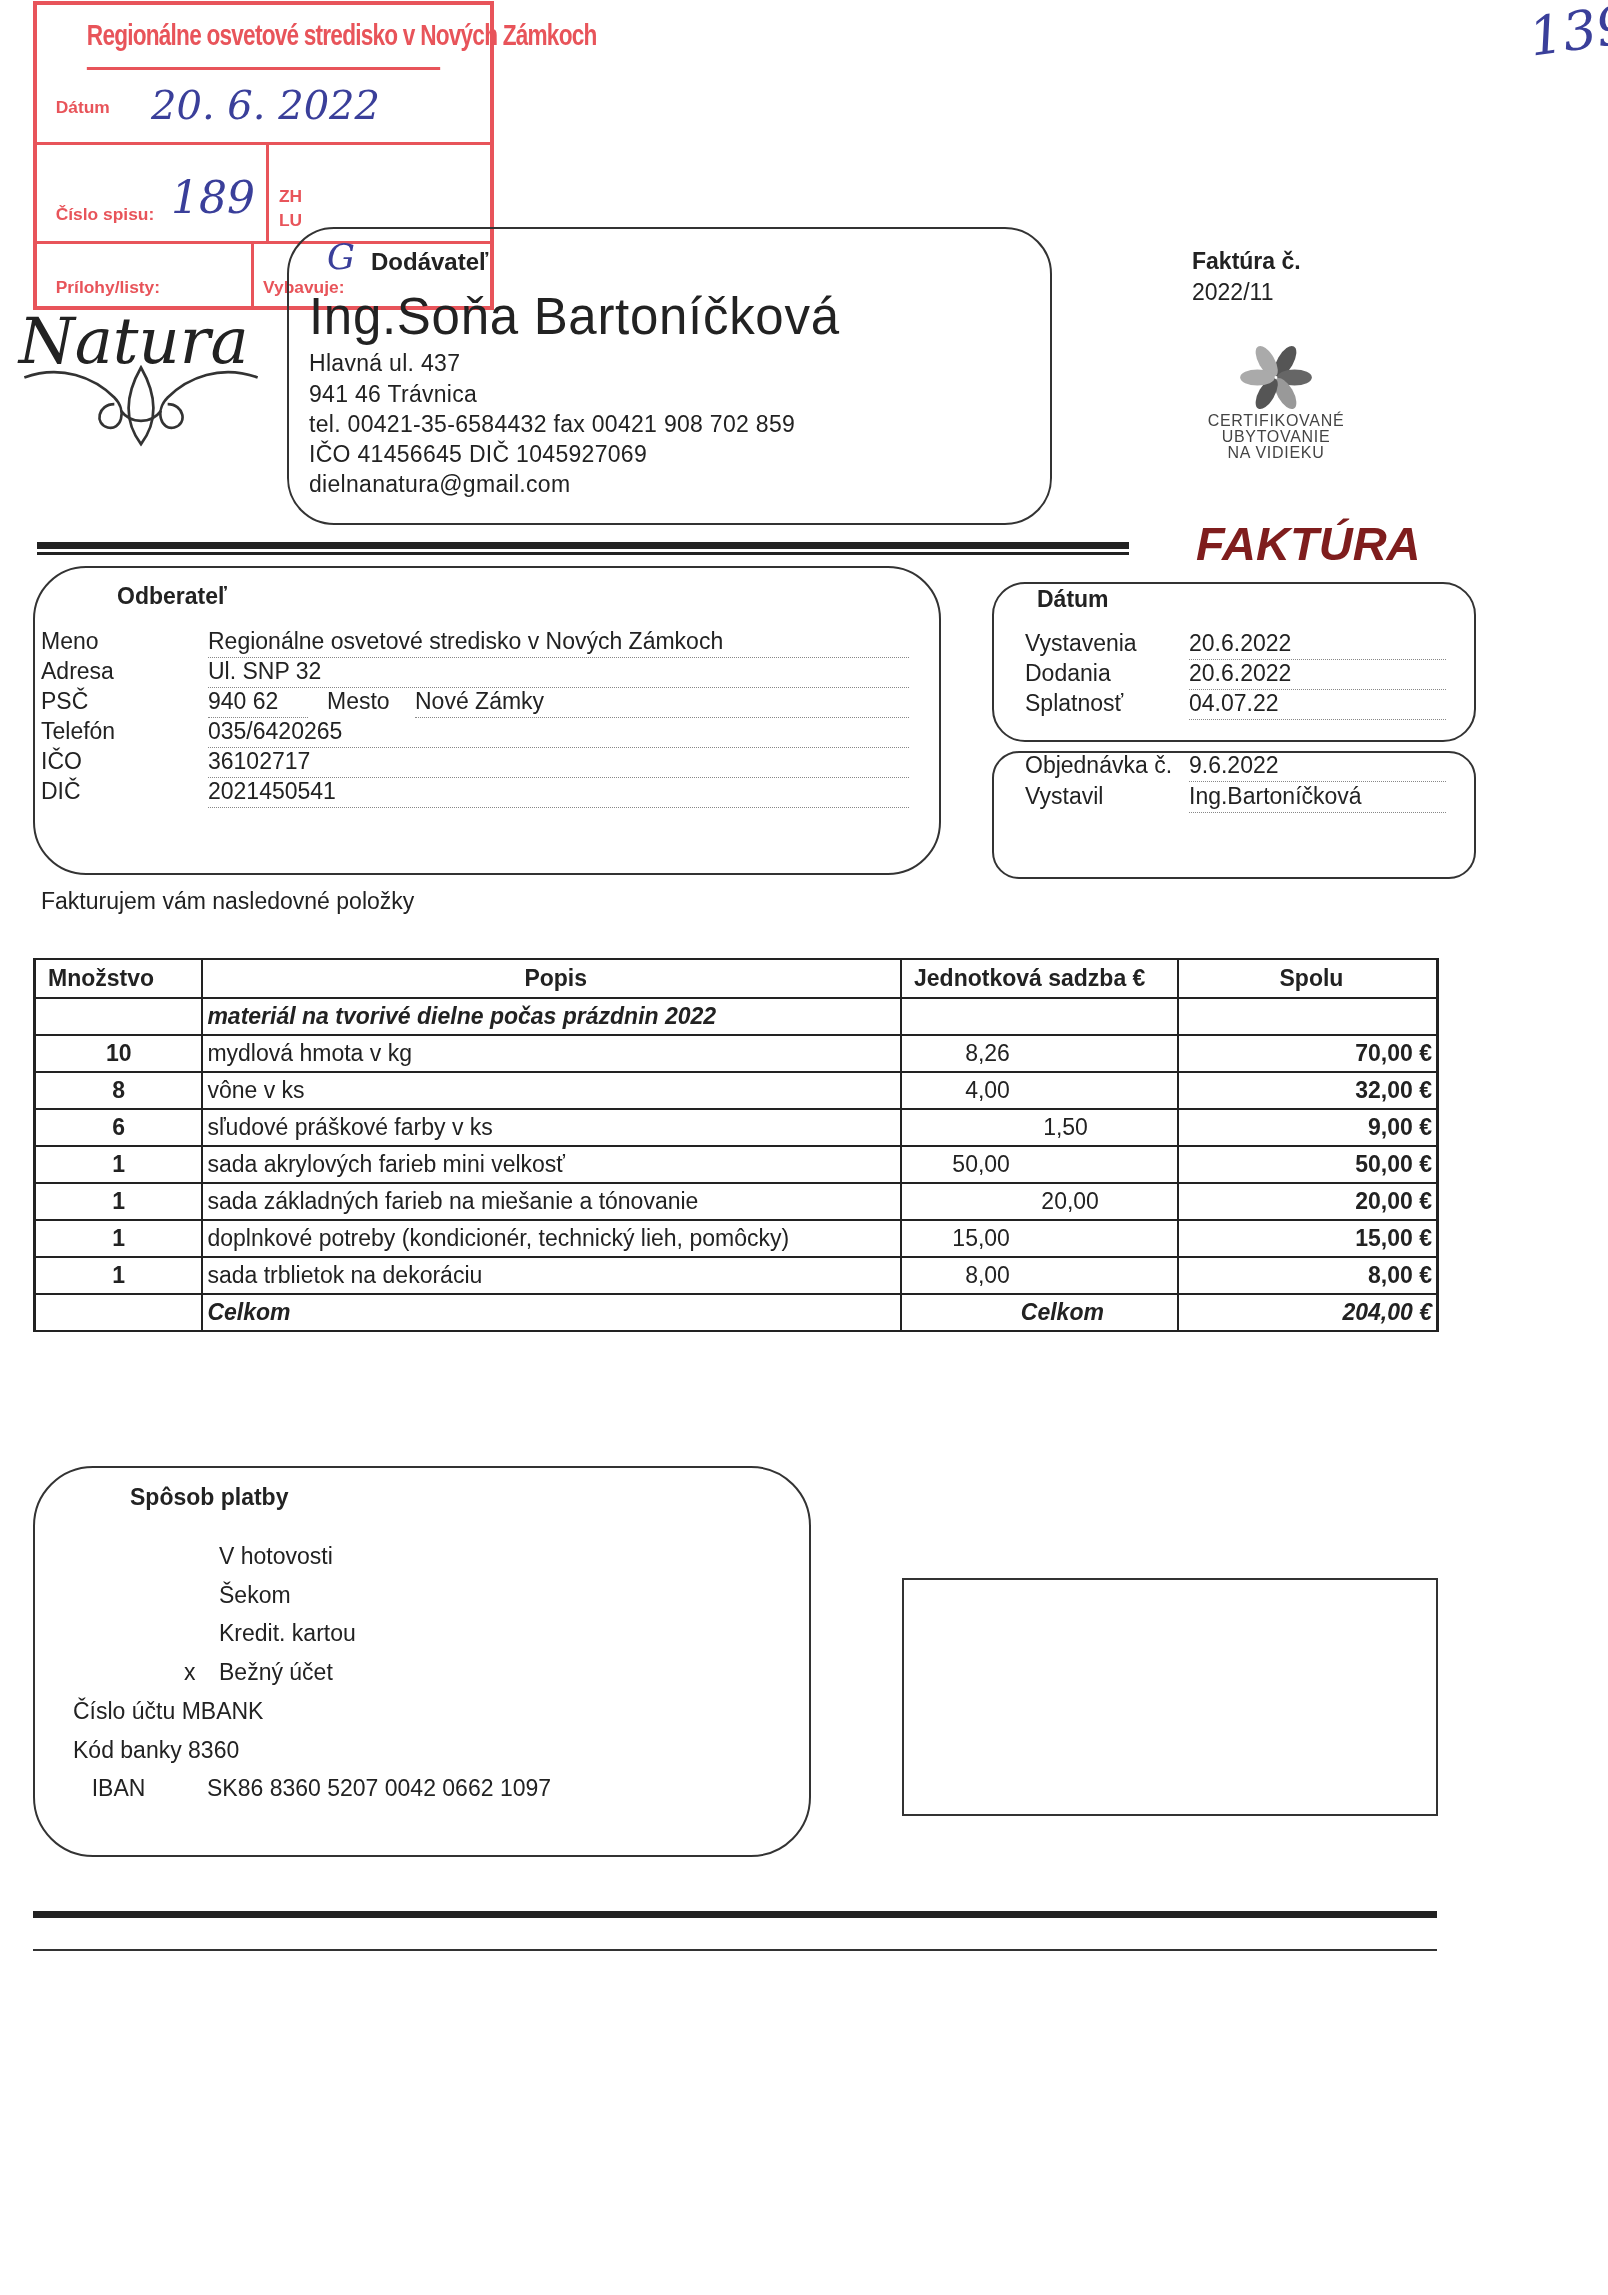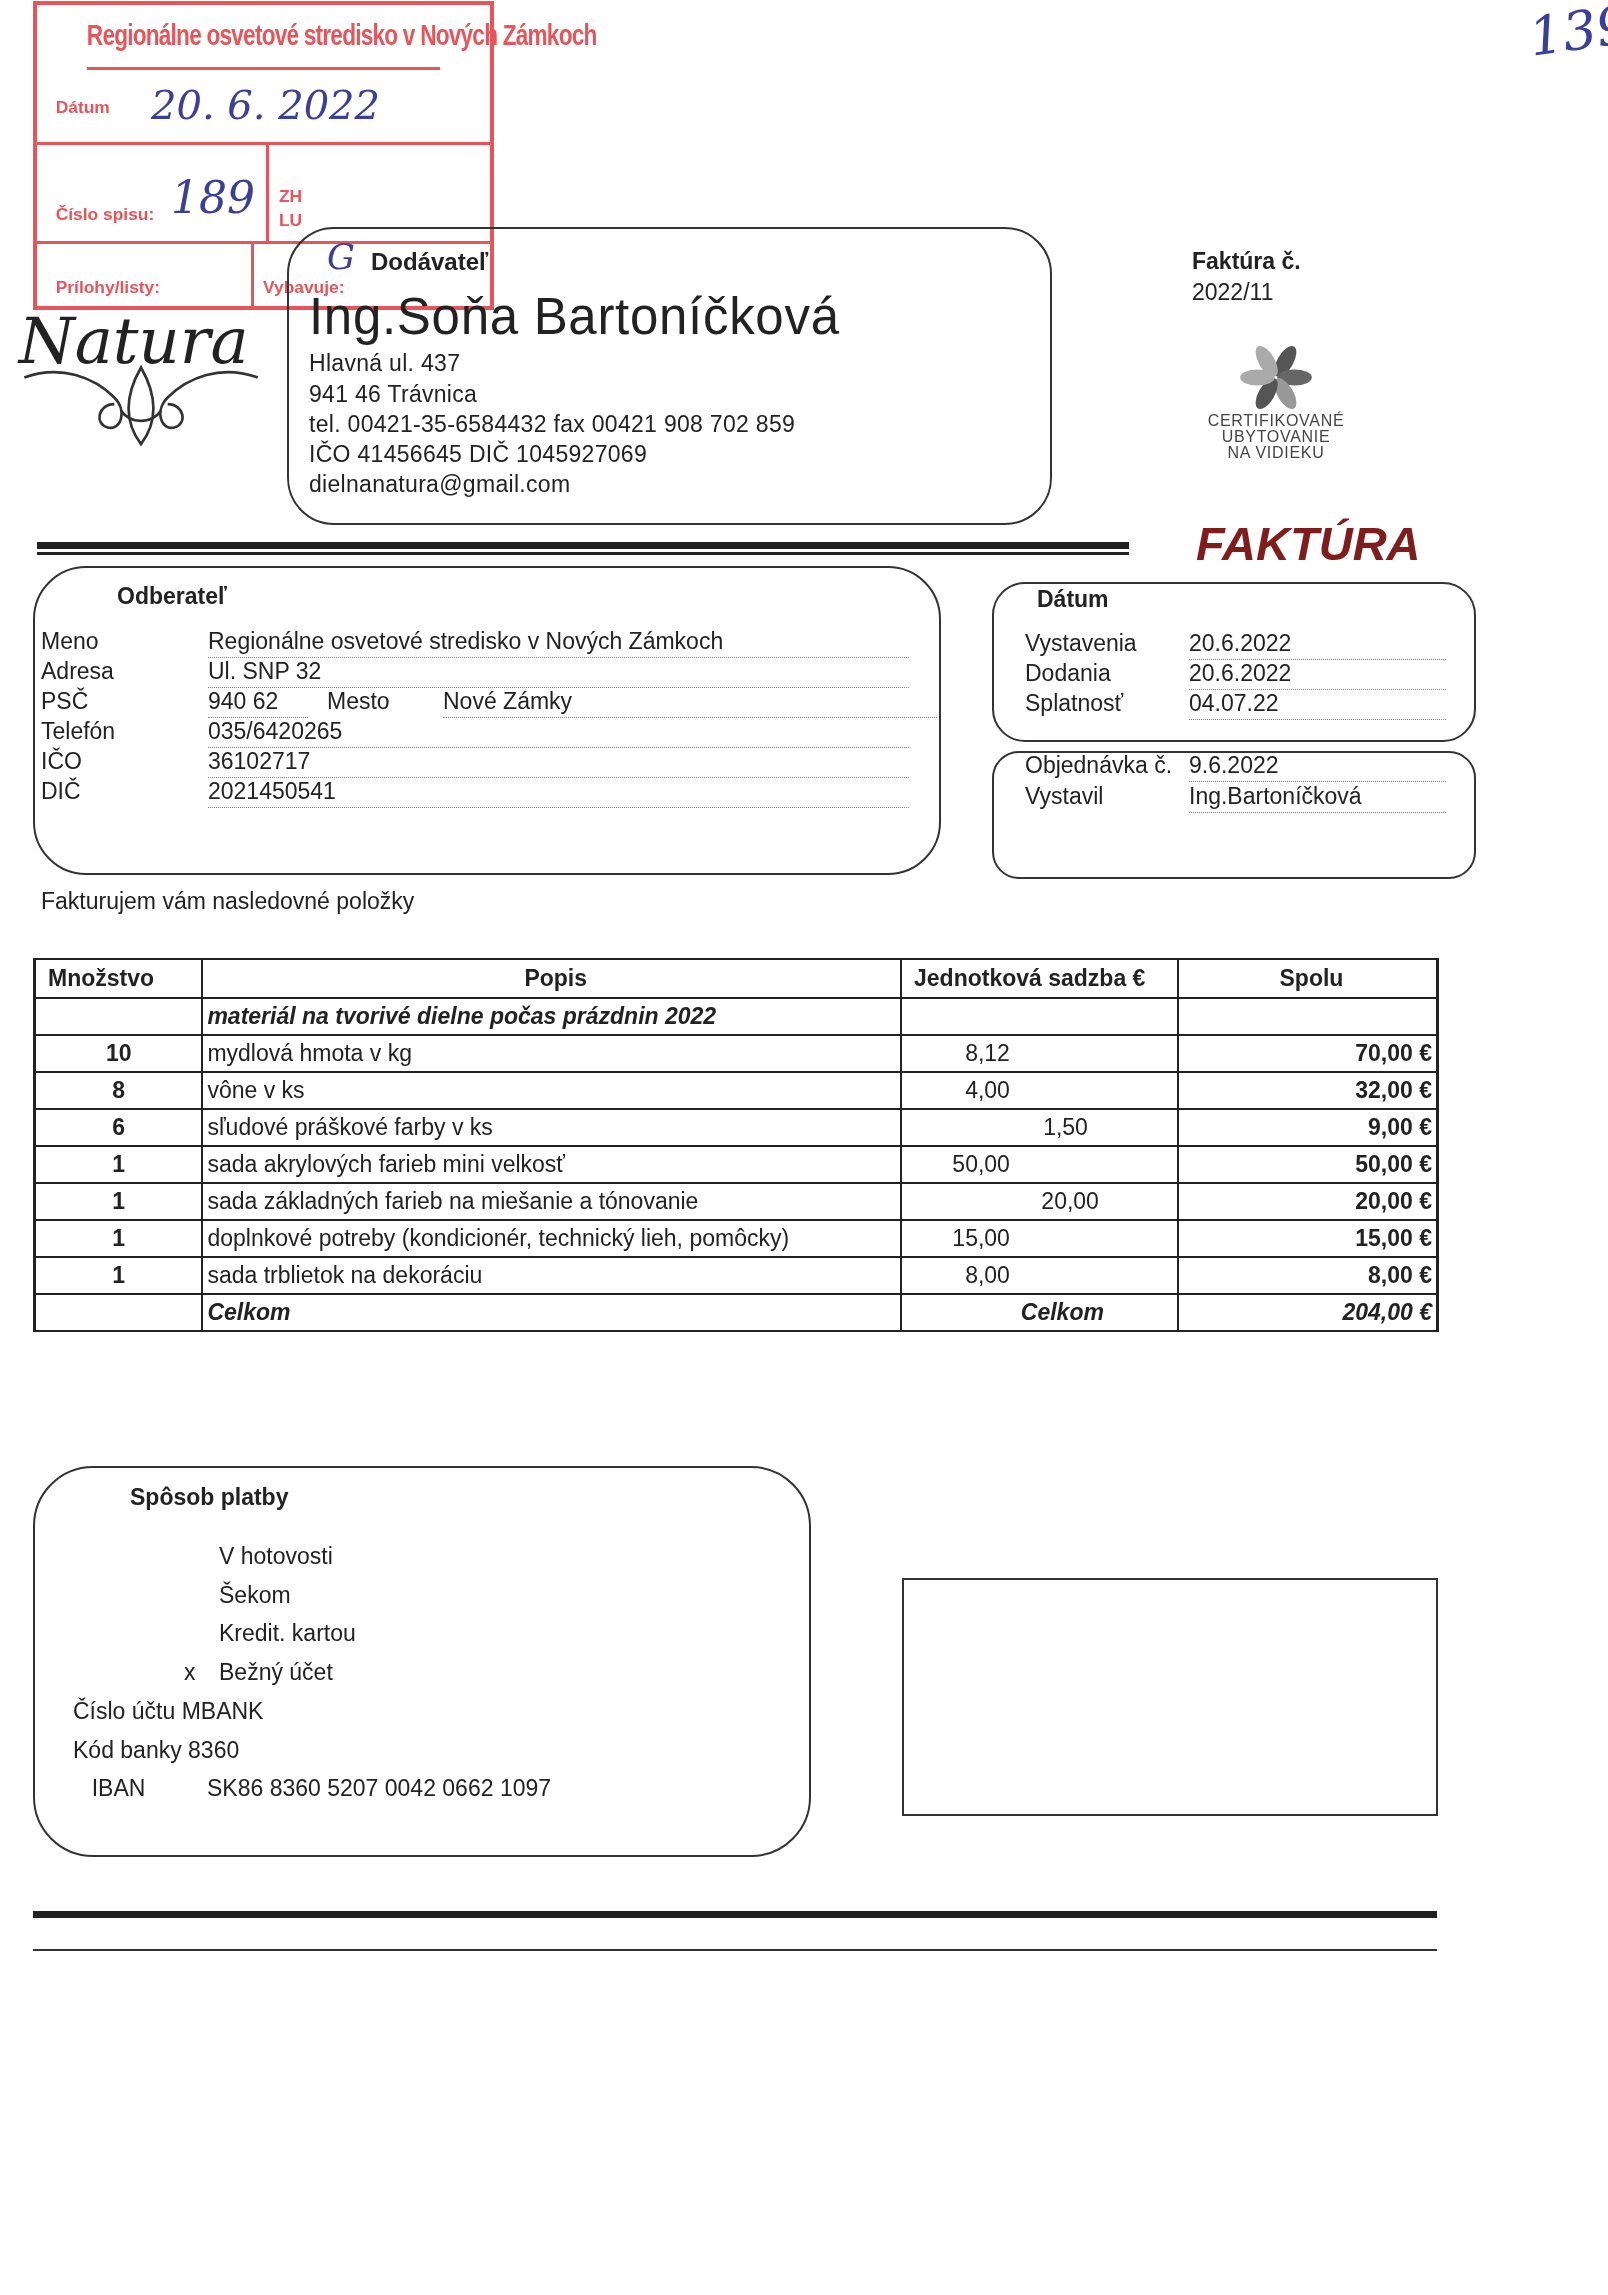--- a/index.html
+++ b/index.html
@@ -116,21 +116,21 @@
   <div class="lbl-text" style="top:30px;">Adresa</div>
   <div class="lbl-text" style="top:60px;">PSČ</div>
   <div class="lbl-text" style="top:90px;">Telefón</div>
   <div class="lbl-text" style="top:120px;">IČO</div>
   <div class="lbl-text" style="top:150px;">DIČ</div>
 
   <div class="lbl-text dots" style="left:167px; top:0; width:701px; height:29px;">Regionálne osvetové stredisko v Nových Zámkoch</div>
   <div class="lbl-text dots" style="left:167px; top:30px; width:701px; height:29px;">Ul. SNP 32</div>
   <div class="lbl-text dots" style="left:167px; top:60px; width:100px; height:29px;">940 62</div>
   <div class="lbl-text" style="left:286px; top:60px;">Mesto</div>
-  <div class="lbl-text dots" style="left:374px; top:60px; width:494px; height:29px;margin-left:28px;">Nové Zámky</div>
+  <div class="lbl-text dots" style="left:374px; top:60px; width:494px; height:29px;">Nové Zámky</div>
   <div class="lbl-text dots" style="left:167px; top:90px; width:701px; height:29px;">035/6420265</div>
   <div class="lbl-text dots" style="left:167px; top:120px; width:701px; height:29px;">36102717</div>
   <div class="lbl-text dots" style="left:167px; top:150px; width:701px; height:29px;">2021450541</div>
 </div>
 
 <div class="rbox" style="left:992px; top:582px; width:484px; height:160px; border-radius:33px;"></div>
 <div class="bold-head" style="left:1037px; top:586px;">Dátum</div>
 <div class="abs" style="left:1025px; top:630px; width:441px;">
   <div class="lbl-text" style="top:0;">Vystavenia</div>
   <div class="lbl-text" style="top:30px;">Dodania</div>
@@ -166,21 +166,21 @@
   </tr>
   <tr>
     <td class="outer-left"></td>
     <td class="bi">materiál na tvorivé dielne počas prázdnin 2022</td>
     <td></td>
     <td class="outer-right"></td>
   </tr>
   <tr>
     <td class="outer-left qty">10</td>
     <td>mydlová hmota v kg</td>
-    <td class="num" style="padding-right:167px;">8,12</td>
+    <td class="num" style="padding-right:167px;">8,26</td>
     <td class="outer-right num b">70,00 €</td>
   </tr>
   <tr>
     <td class="outer-left qty">8</td>
     <td>vône v ks</td>
     <td class="num" style="padding-right:167px;">4,00</td>
     <td class="outer-right num b">32,00 €</td>
   </tr>
   <tr>
     <td class="outer-left qty">6</td>

